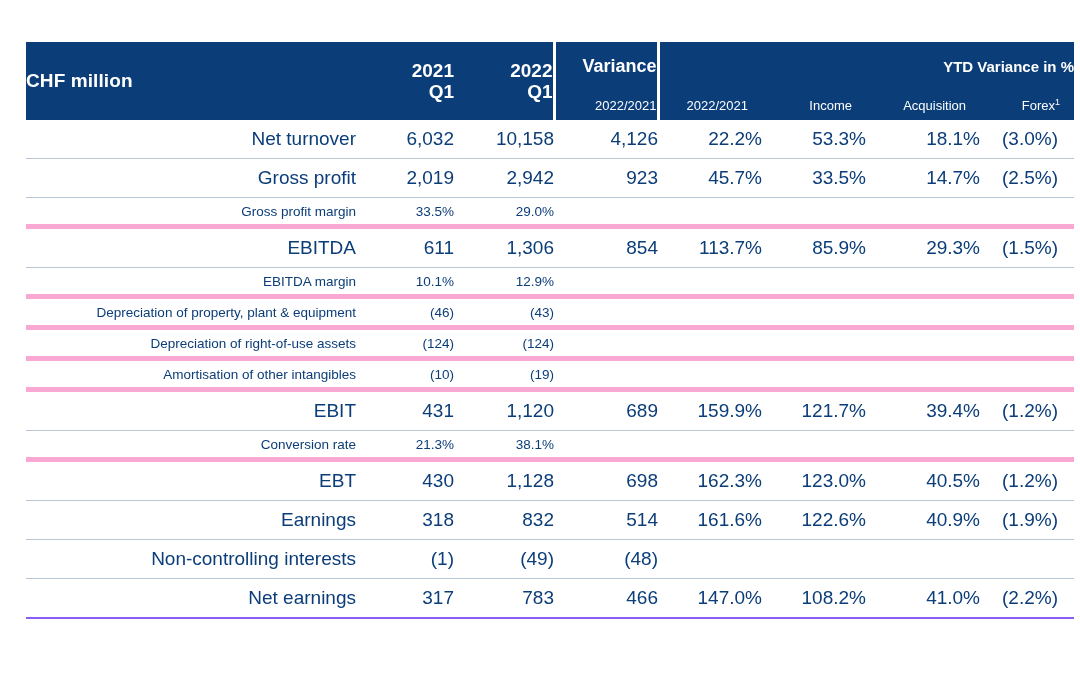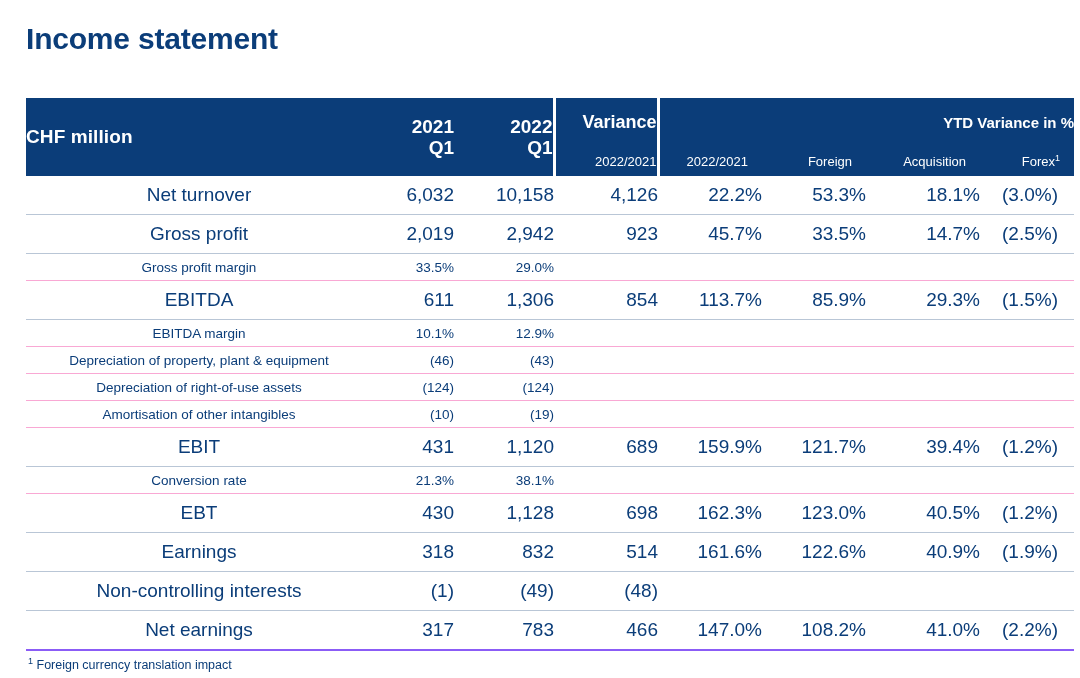--- a/index.html
+++ b/index.html
@@ -81,25 +81,25 @@
   
   tbody tr.major td {
     font-size: 19px;
     height: 38px;
     border-bottom: 1px solid #b9c6d6;
     color: #0b3d79;
   }
   tbody tr.minor td {
     font-size: 13.5px;
     height: 26px;
-    border-bottom: 1px solid #f9a8d4;
+    border-bottom: 5px solid #f9a8d4;
     color: #0b3d79;
   }
   td.label {
-    text-align: center;
+    text-align: right;
     padding-left: 16px;
   }
   tr.major td.label { padding-left: 16px; }
   tr.minor td.label { padding-left: 16px; }
   td.num {
     text-align: right;
     padding-right: 14px;
   }
   td.num.pad-wide { padding-right: 16px; }
   tbody tr:last-child td {
@@ -112,21 +112,20 @@
     padding-left: 2px;
   }
   .footnote sup { font-size: 9px; }
   .sup { font-size: 9px; vertical-align: super; }
 </style>
 </head>
 <body>
 
 <div class="page">
 
-  <h1 class="page-title">Income statement</h1>
 
   <table class="income">
     <colgroup>
       <col style="width:330px">
       <col style="width:98px">
       <col style="width:100px">
       <col style="width:104px">
       <col style="width:104px">
       <col style="width:104px">
       <col style="width:114px">
@@ -142,21 +141,21 @@
         <th class="year" rowspan="2">
           <span>2022</span><br>
           <span>Q1</span>
         </th>
         <th class="variance-top sep-left">Variance</th>
         <th class="ytd-top sep-left" colspan="4">YTD Variance in %</th>
       </tr>
       <tr class="hdr-row-2">
         <th class="sub sep-left">2022/2021</th>
         <th class="sub sep-left right">2022/2021</th>
-        <th class="sub right">Foreign</th>
+        <th class="sub right">Income</th>
         <th class="sub right">Acquisition</th>
         <th class="sub right">
           <span>Forex</span><span class="sup">1</span>
         </th>
       </tr>
     </thead>
     <tbody id="tbody">
         <tr class="major">
           <td class="label">Net turnover</td>
           <td class="num">6,032</td>
@@ -293,18 +292,14 @@
           <td class="num">783</td>
           <td class="num">466</td>
           <td class="num">147.0%</td>
           <td class="num">108.2%</td>
           <td class="num">41.0%</td>
           <td class="num pad-wide">(2.2%)</td>
         </tr>
       </tbody>
   </table>
 
-  <div class="footnote">
-    <sup>1</sup>
-    <span>Foreign currency translation impact</span>
-  </div>
 
 </div>
 
 </body></html>

